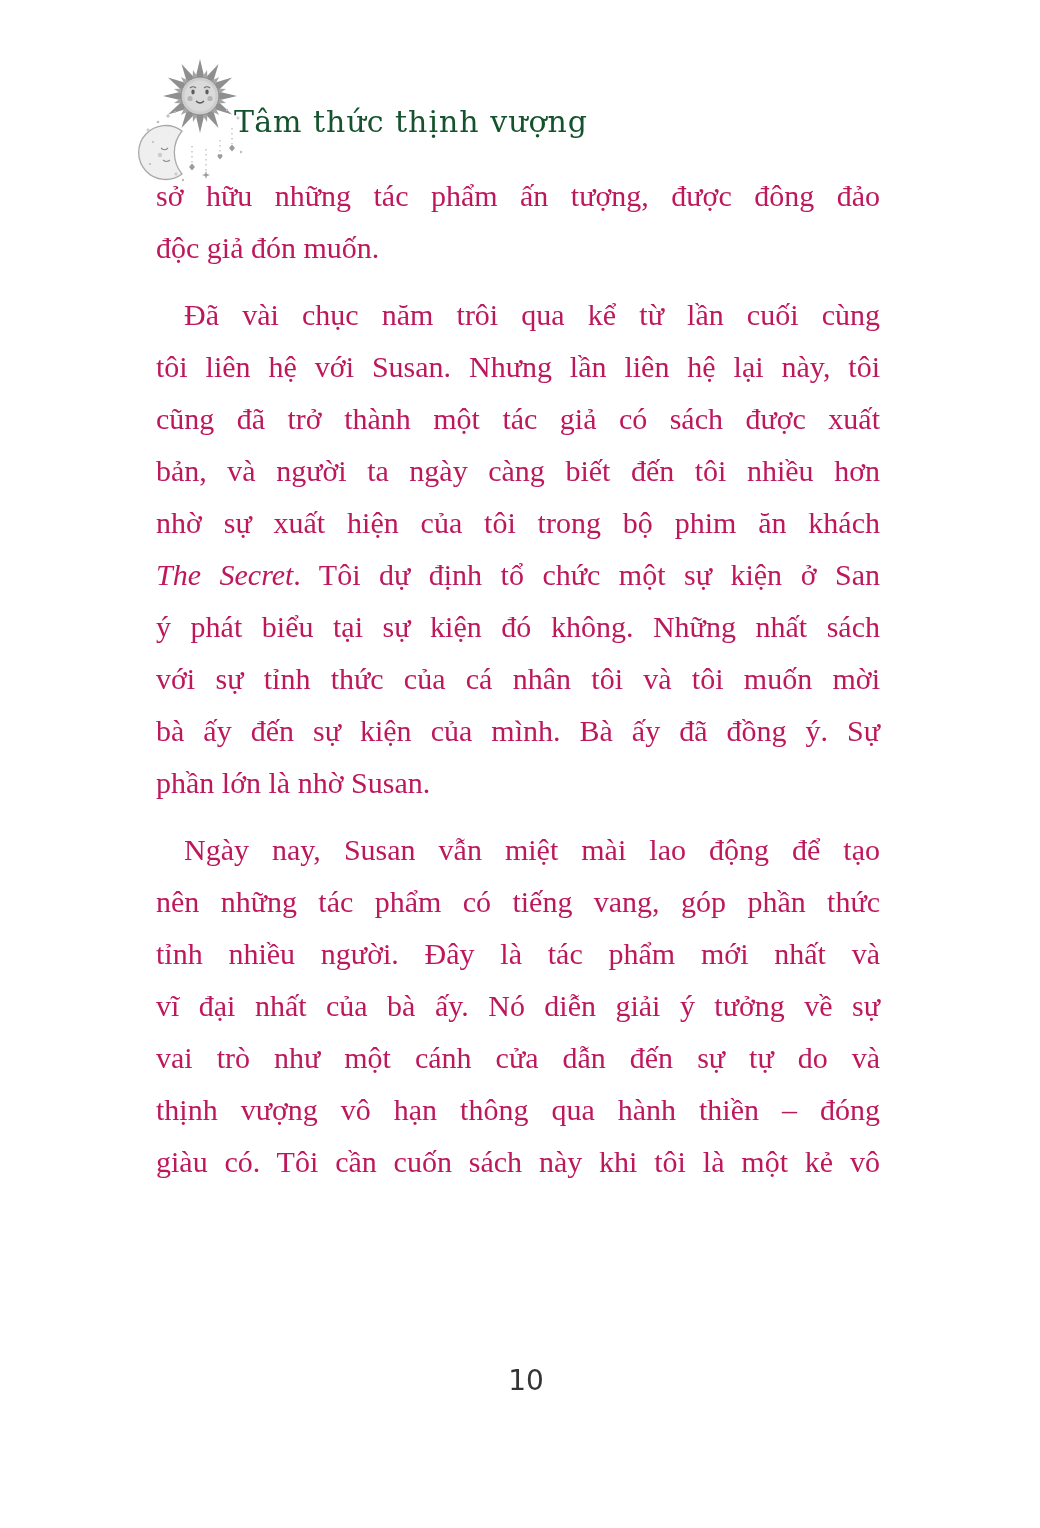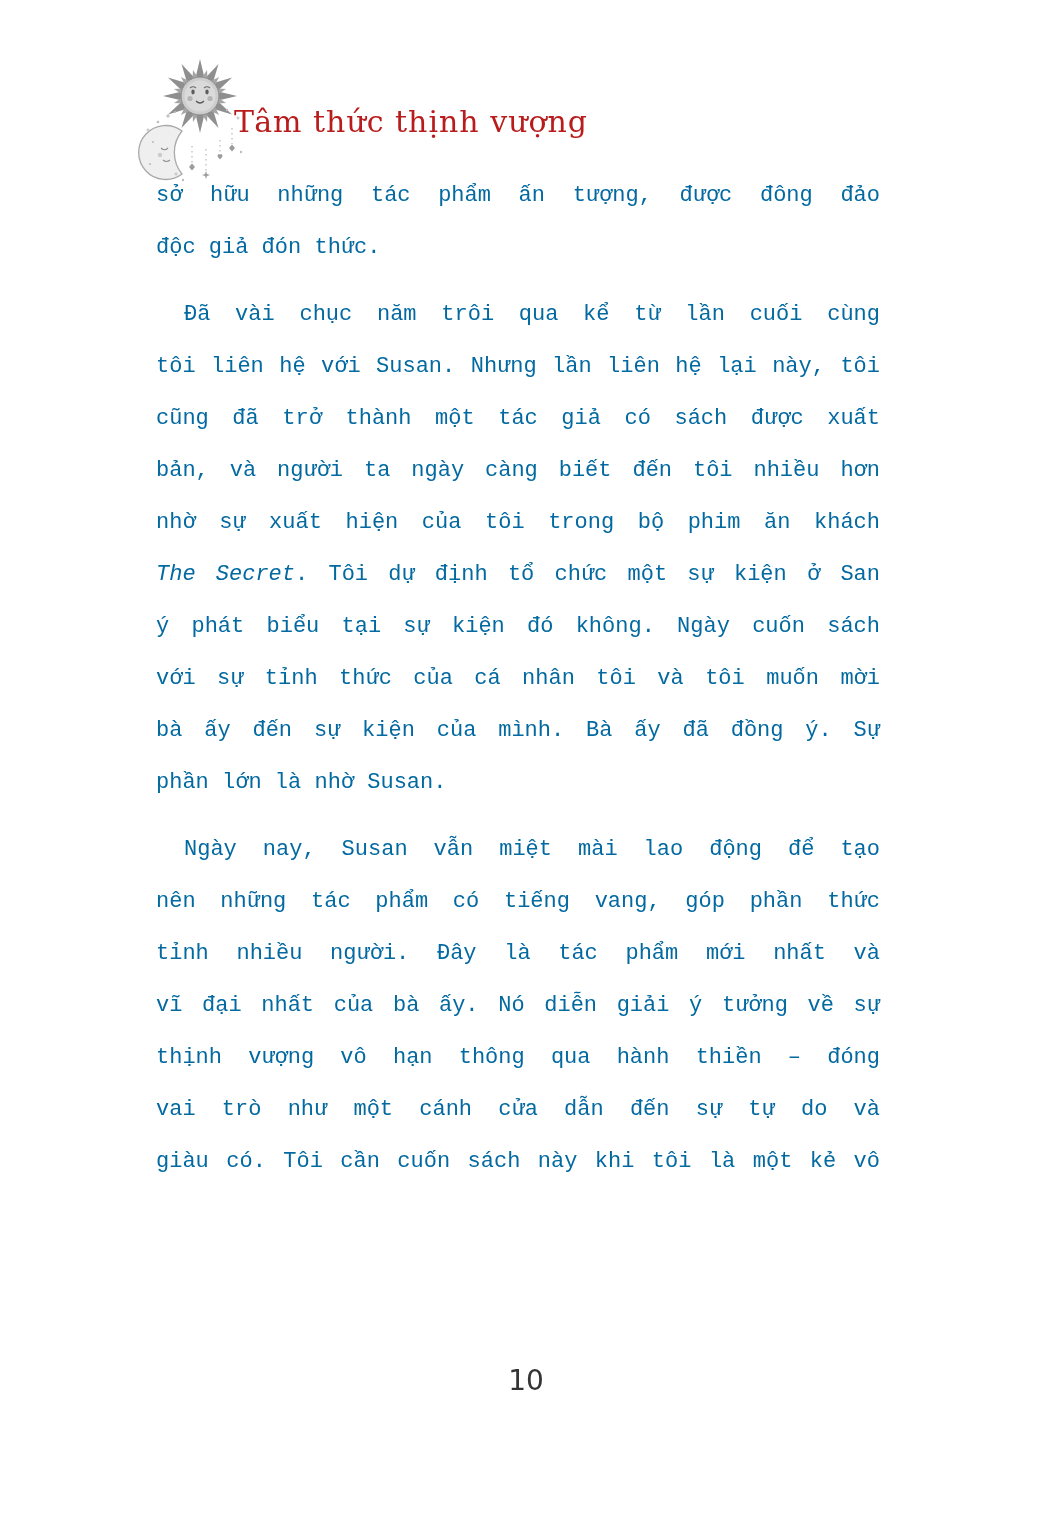--- a/index.html
+++ b/index.html
@@ -22,31 +22,30 @@
     width: 132px;
     height: 132px;
   }
   .running-title {
     position: absolute;
     left: 234px;
     top: 104px;
     font-family: "DejaVu Serif", serif;
     font-size: 30px;
     letter-spacing: 1px;
-    color: #b91c1c;
+    color: #14532d;
     white-space: nowrap;
   }
   .body-text {
     position: absolute;
     left: 156px;
     top: 170px;
     width: 724px;
-    font-size: 22px;
-    color: #0369a1;
-    font-family: Liberation Mono, monospace;
+    font-size: 30px;
+    color: #be185d;
   }
   .para {
     margin: 0 0 15px 0;
   }
   .para.indent .line:first-child {
     text-indent: 28px;
   }
   .line {
     line-height: 52px;
     text-align: justify;
@@ -152,40 +151,40 @@
       <use href="#spark" transform="translate(110,66) scale(0.6)"></use>
       <use href="#spark" transform="translate(48,122) scale(0.6)"></use>
     </g>
   </svg>
 
   <div class="running-title">Tâm thức thịnh vượng</div>
 
   <div class="body-text" id="body-text">
       <div class="para">
         <div class="line"><span>sở hữu những tác phẩm ấn tượng, được đông đảo</span></div>
-        <div class="line end"><span>độc giả đón thức.</span></div>
+        <div class="line end"><span>độc giả đón muốn.</span></div>
       </div>
       <div class="para indent">
         <div class="line"><span>Đã vài chục năm trôi qua kể từ lần cuối cùng</span></div>
         <div class="line"><span>tôi liên hệ với Susan. Nhưng lần liên hệ lại này, tôi</span></div>
         <div class="line"><span>cũng đã trở thành một tác giả có sách được xuất</span></div>
         <div class="line"><span>bản, và người ta ngày càng biết đến tôi nhiều hơn</span></div>
         <div class="line"><span>nhờ sự xuất hiện của tôi trong bộ phim ăn khách</span></div>
         <div class="line"><span class="italic">The Secret</span><span>. Tôi dự định tổ chức một sự kiện ở San</span></div>
-        <div class="line"><span>ý phát biểu tại sự kiện đó không. Ngày cuốn sách</span></div>
+        <div class="line"><span>ý phát biểu tại sự kiện đó không. Những nhất sách</span></div>
         <div class="line"><span>với sự tỉnh thức của cá nhân tôi và tôi muốn mời</span></div>
         <div class="line"><span>bà ấy đến sự kiện của mình. Bà ấy đã đồng ý. Sự</span></div>
         <div class="line end"><span>phần lớn là nhờ Susan.</span></div>
       </div>
       <div class="para indent">
         <div class="line"><span>Ngày nay, Susan vẫn miệt mài lao động để tạo</span></div>
         <div class="line"><span>nên những tác phẩm có tiếng vang, góp phần thức</span></div>
         <div class="line"><span>tỉnh nhiều người. Đây là tác phẩm mới nhất và</span></div>
         <div class="line"><span>vĩ đại nhất của bà ấy. Nó diễn giải ý tưởng về sự</span></div>
+        <div class="line"><span>vai trò như một cánh cửa dẫn đến sự tự do và</span></div>
         <div class="line"><span>thịnh vượng vô hạn thông qua hành thiền – đóng</span></div>
-        <div class="line"><span>vai trò như một cánh cửa dẫn đến sự tự do và</span></div>
         <div class="line"><span>giàu có. Tôi cần cuốn sách này khi tôi là một kẻ vô</span></div>
       </div>
     </div>
 
   <div class="page-number">10</div>
 
 </div>
 
 </body></html>

